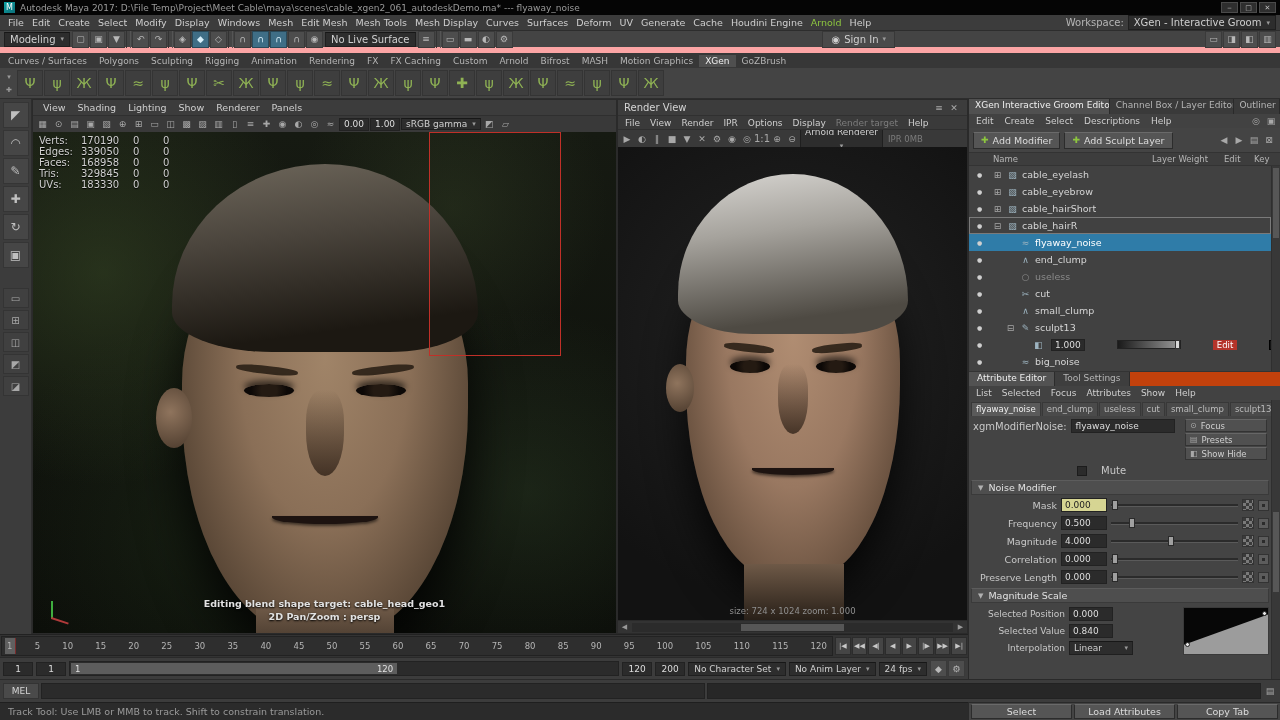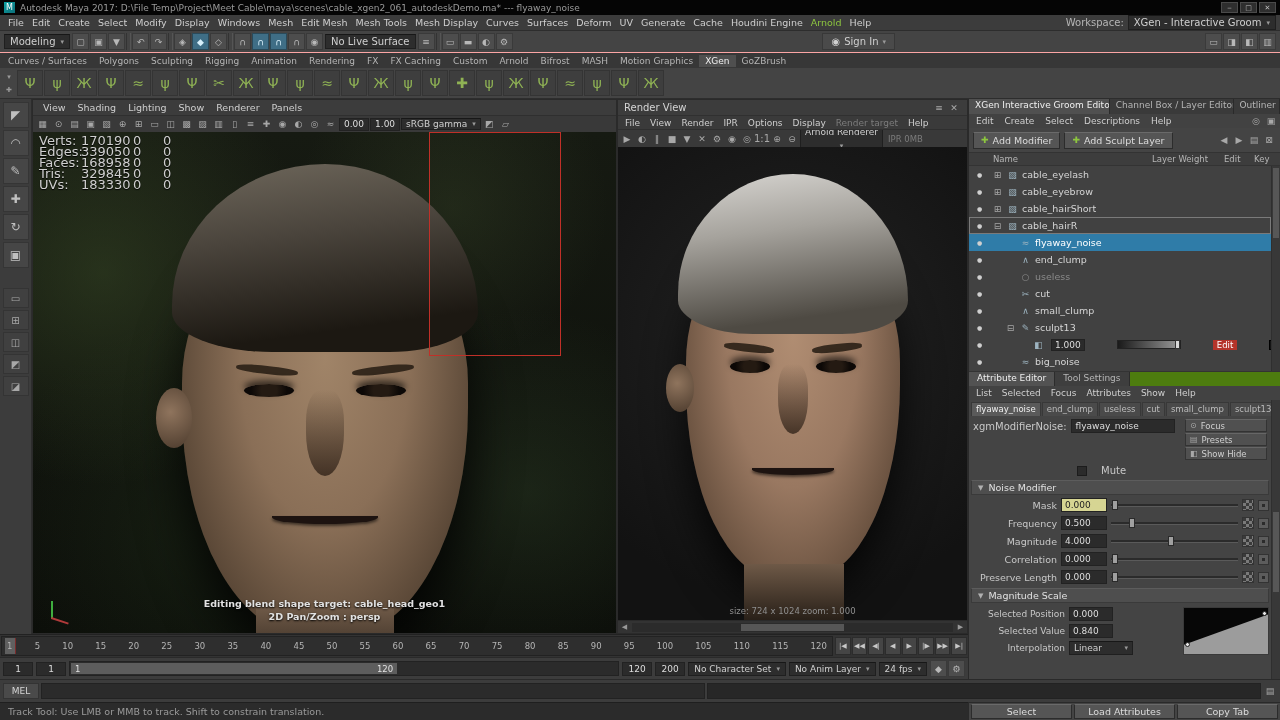--- a/index.html
+++ b/index.html
@@ -17,21 +17,21 @@
 
 .menubar{height:16px;background:#3c3c3c;border-bottom:1px solid #2d2d2d;display:flex;align-items:center;padding:0 4px;flex:none;}
 .menu-items{display:flex;overflow:hidden;white-space:nowrap;}
 .mi{padding:1px 4px;font-size:9.5px;color:#cfcfcf;cursor:default;}
 .mi.accented{color:#8dc63f;}
 .workspace{margin-left:auto;display:flex;align-items:center;gap:4px;white-space:nowrap;color:#b5b5b5;}
 .dd{background:#2d2d2d;border:1px solid #1f1f1f;border-top-color:#171717;padding:1px 5px;display:inline-flex;align-items:center;gap:5px;color:#cfcfcf;}
 .caret{font-size:7px;color:#9a9a9a;}
 
 
-.statusline{height:22px;background:#444;border-bottom:1px solid #fca5a5;display:flex;align-items:center;gap:2px;padding:0 4px;flex:none;}
+.statusline{height:22px;background:#444;border-bottom:6px solid #fca5a5;display:flex;align-items:center;gap:2px;padding:0 4px;flex:none;}
 .sicon{width:17px;height:17px;background:#4d4d4d;border:1px solid #3a3a3a;color:#b8b8b8;font-size:9px;display:inline-flex;align-items:center;justify-content:center;flex:none;}
 .sicon.active{background:#3f6e86;color:#d8f0fb;border-color:#2a4a5a;}
 .sicon.sep{width:5px;background:none;border:none;border-left:1px solid #333;border-right:1px solid #555;color:transparent;}
 .iconstrip{display:flex;align-items:center;gap:1px;}
 .grow{flex:1;}
 .signin{display:flex;align-items:center;gap:4px;background:#4a4a4a;border:1px solid #383838;padding:2px 8px;color:#d0d0d0;}
 
 
 .shelf-tabs{height:15px;background:#373737;display:flex;align-items:center;padding:0 2px;gap:0;flex:none;overflow:hidden;}
 .shelf-tab{padding:1px 6px;font-size:9px;color:#b5b5b5;white-space:nowrap;}
@@ -57,21 +57,21 @@
 .pm{padding:0 6px;font-size:9.5px;color:#cfcfcf;}
 .vp-toolbar{height:17px;background:#393939;border-top:1px solid #2f2f2f;display:flex;align-items:center;gap:1px;padding:0 2px;flex:none;overflow:hidden;}
 .vicon{width:15px;height:14px;color:#a8a8a8;font-size:9px;display:inline-flex;align-items:center;justify-content:center;flex:none;}
 .mini-field{background:#2b2b2b;border:1px solid #222;padding:0 4px;font-size:9px;color:#ddd;height:13px;display:inline-flex;align-items:center;}
 .vp-canvas{flex:1;position:relative;overflow:hidden;background:
   radial-gradient(circle at 12% 28%,rgba(72,94,48,.38),transparent 34%),
   radial-gradient(circle at 85% 72%,rgba(58,82,50,.30),transparent 30%),
   radial-gradient(circle at 72% 15%,rgba(80,100,56,.22),transparent 26%),
   radial-gradient(circle at 30% 80%,rgba(40,58,32,.35),transparent 38%),
   linear-gradient(#161a12,#0b0d09);}
-.hud{position:absolute;top:3px;left:6px;font-size:13px;color:#cfcfcf;text-shadow:0 1px 1px #000;}
+.hud{position:absolute;top:3px;left:6px;font-size:10px;color:#cfcfcf;text-shadow:0 1px 1px #000;}
 .hud-row{display:grid;grid-template-columns:42px 52px 30px 30px;line-height:11px;}
 .hud-row span:nth-child(n+2){text-align:left;}
 .render-region{position:absolute;left:396px;top:0;width:132px;height:224px;border:1px solid #c03028;}
 .vp-status{position:absolute;left:0;right:0;text-align:center;color:#e2e2e2;font-size:9.5px;font-weight:bold;text-shadow:0 1px 2px #000;}
 .vp-status.l1{bottom:24px;}
 .vp-status.l2{bottom:11px;}
 .axis{position:absolute;left:12px;bottom:10px;width:26px;height:26px;}
 .axis .ay{position:absolute;left:6px;bottom:4px;width:2px;height:18px;background:#3fae3f;}
 .axis .ax{position:absolute;left:6px;bottom:4px;width:18px;height:2px;background:#b03a3a;transform:rotate(18deg);transform-origin:left bottom;}
 
@@ -159,21 +159,21 @@
 .weight-controls{display:none;margin-left:auto;align-items:center;gap:3px;margin-right:3px;}
 .tree-row.has-weight .weight-controls{display:flex;gap:32px;}
 .wfield{background:#2b2b2b;border:1px solid #222;padding:0 3px;font-size:9px;color:#ddd;}
 .wslider{width:64px;height:9px;background:linear-gradient(90deg,#1a1a1a,#9a9a9a);border:1px solid #222;position:relative;}
 .whandle{position:absolute;right:0;top:-1px;width:5px;height:9px;background:#d8d8d8;border:1px solid #333;}
 .edit-chip{background:#b5342a;color:#fff;padding:0 4px;font-size:8.5px;}
 .key-box{width:10px;height:10px;background:#141414;border:1px solid #000;}
 .vscroll{width:9px;background:#383838;border-left:1px solid #2f2f2f;position:relative;flex:none;}
 .vthumb{position:absolute;top:2px;left:1px;right:1px;height:70px;background:#575757;}
 
-.ae-tabs{height:14px;background:#4d7c0f;display:flex;flex:none;}
+.ae-tabs{height:14px;background:#c2410c;display:flex;flex:none;}
 .ae-tab{padding:1px 8px;font-size:9px;background:#3e3e3e;border-right:1px solid #2c2c2c;color:#b5b5b5;white-space:nowrap;}
 .ae-tab.active{background:#525252;color:#efefef;}
 .ae-menus{height:14px;display:flex;align-items:center;padding:0 2px;background:#424242;flex:none;}
 .ae-menus .pm{padding:0 5px;font-size:9px;}
 .ae-body{flex:1;display:flex;min-height:0;}
 .ae-content{flex:1;display:flex;flex-direction:column;min-width:0;}
 .ae-nodetabs{height:16px;display:flex;gap:1px;padding:2px 2px 0;flex:none;overflow:hidden;}
 .ntab{padding:1px 4px;background:#4a4a4a;border:1px solid #383838;border-bottom:none;font-size:8.5px;color:#bbb;white-space:nowrap;}
 .ntab.active{background:#5a5a5a;color:#efefef;}
 .ae-head{display:flex;padding:3px 4px;gap:8px;flex:none;}

